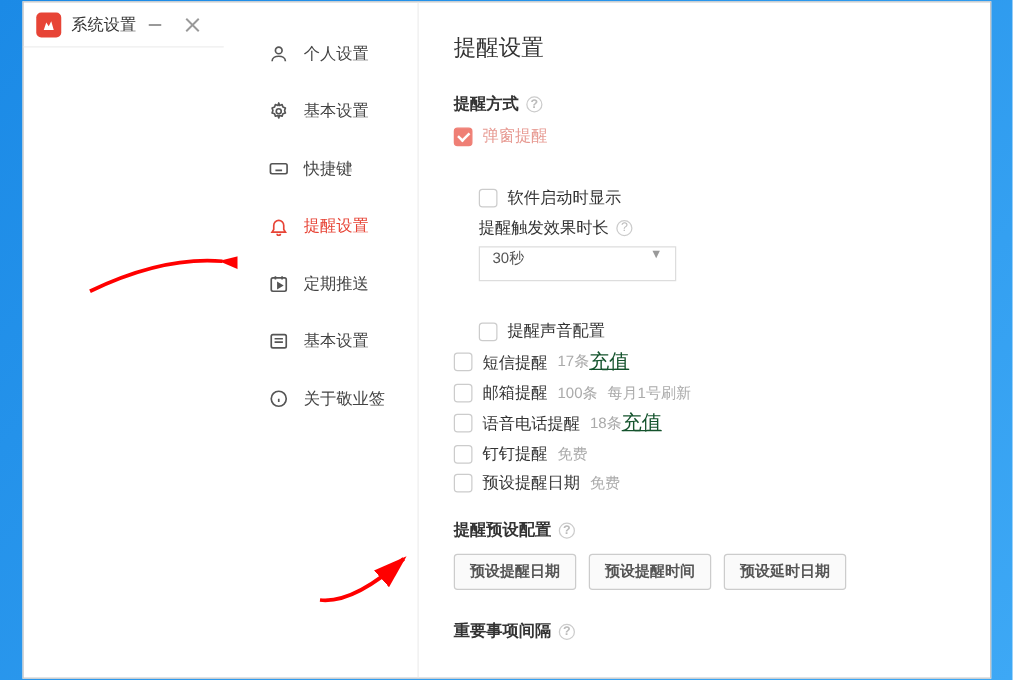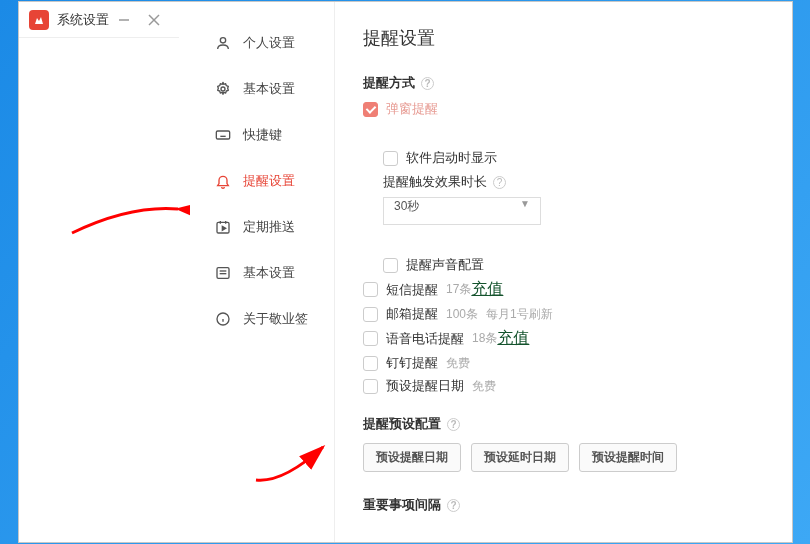--- a/index.html
+++ b/index.html
@@ -286,22 +286,22 @@
         <span class="row-label">预设提醒日期</span>
         <span class="gray gap">免费</span>
       </div>
 
       <div class="section-label" style="margin-top:20px">
         <span>提醒预设配置</span>
         <span class="help">?</span>
       </div>
       <div class="btn-group">
         <div class="btn">预设提醒日期</div>
+        <div class="btn">预设提醒时间</div>
         <div class="btn">预设延时日期</div>
-        <div class="btn">预设提醒时间</div>
       </div>
 
       <div class="section-label">
         <span>重要事项间隔</span>
         <span class="help">?</span>
       </div>
     </div>
   </div>
 </div>
 

